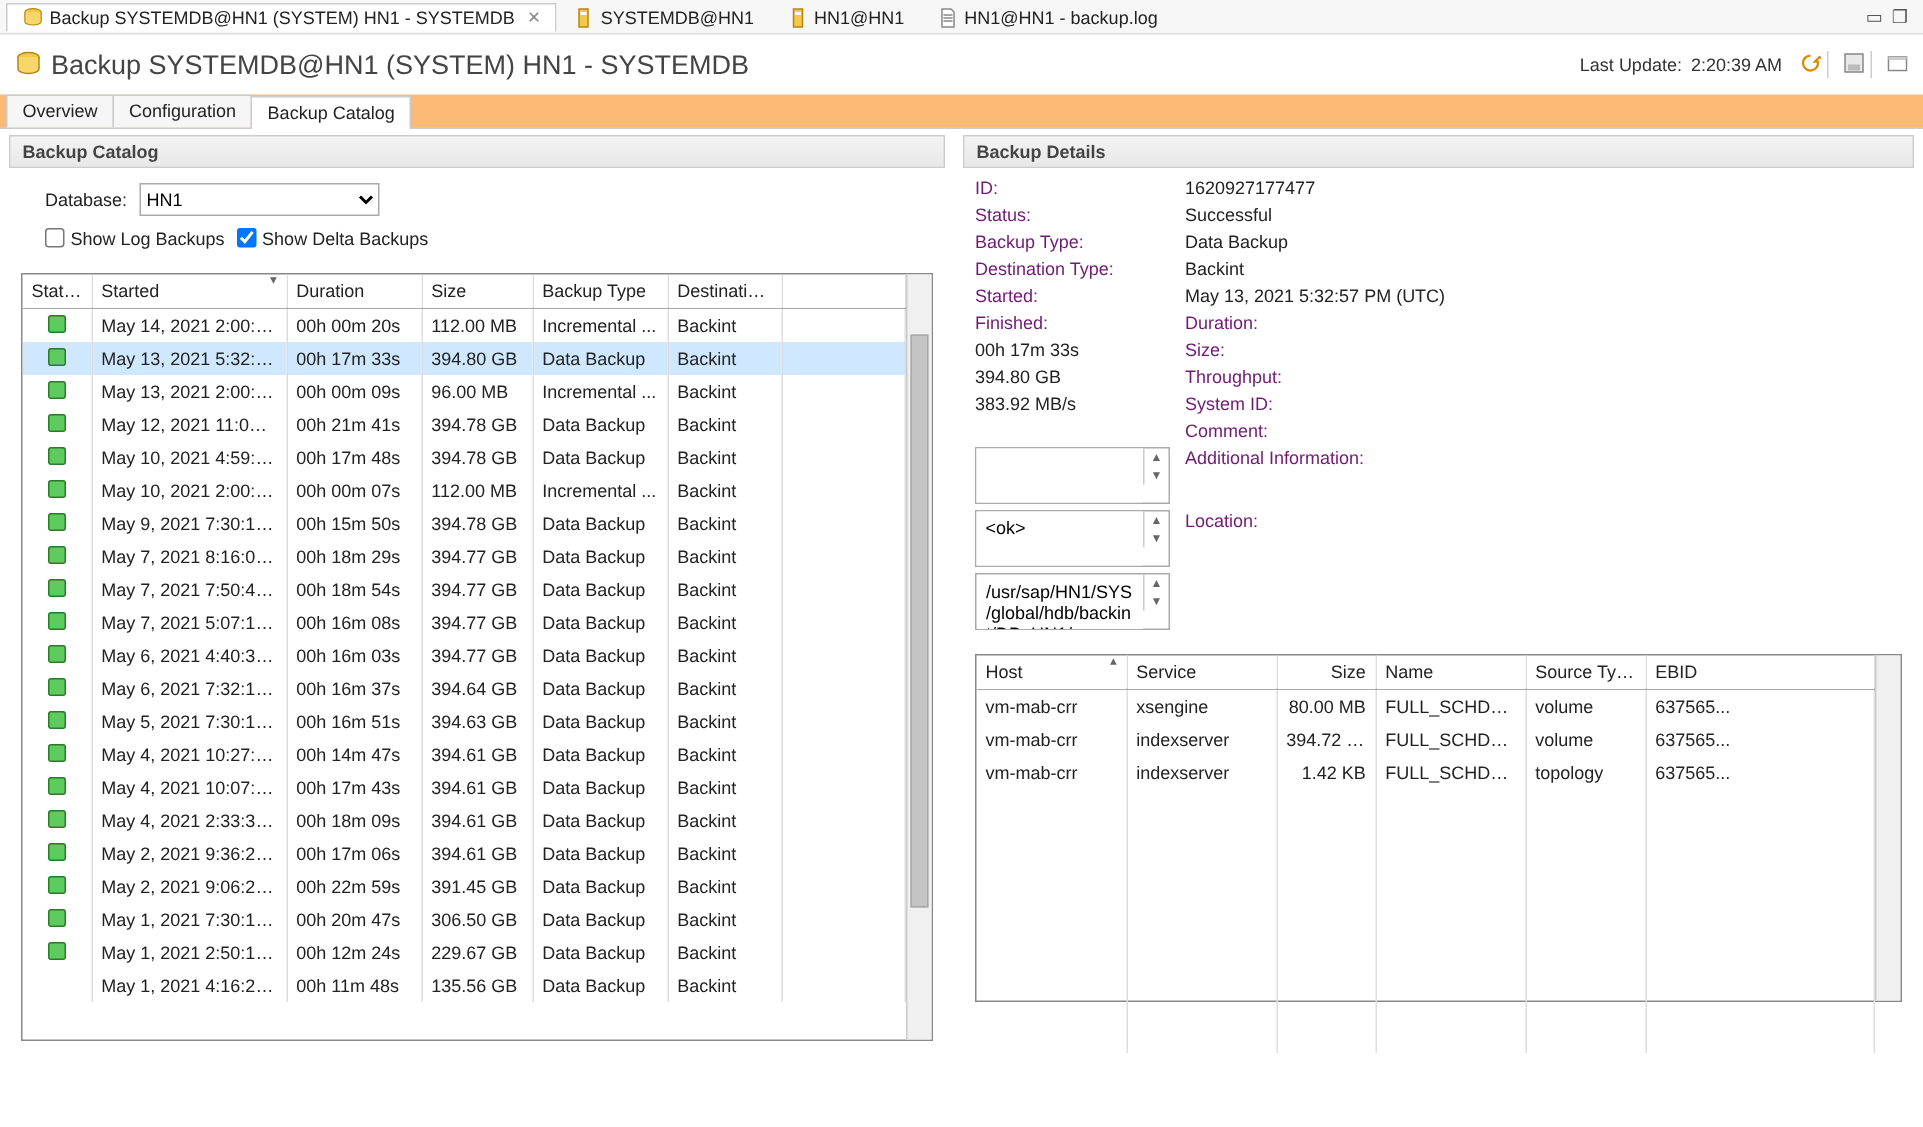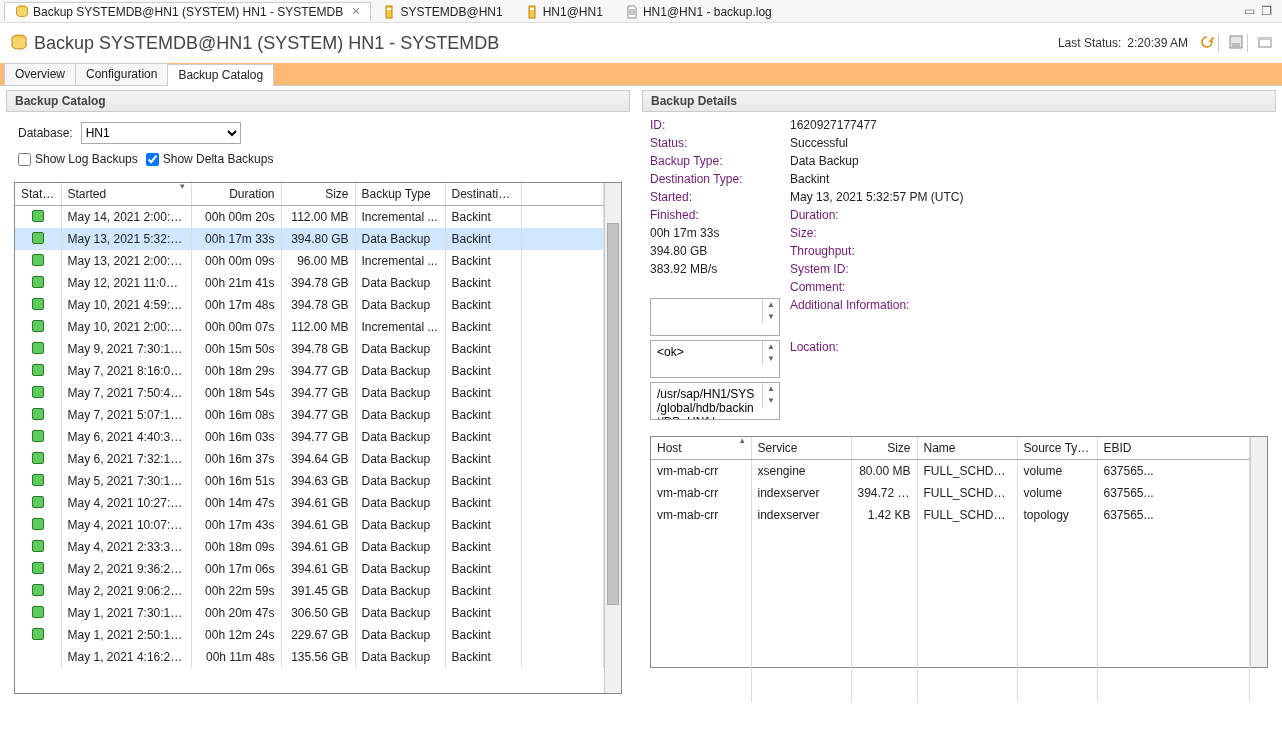--- a/index.html
+++ b/index.html
@@ -16,32 +16,32 @@
   .title-row .update{color:#333;margin-right:6px}
   .title-row .tool{margin-left:6px;color:#666}
   .divider-v{width:1px;height:18px;background:#ccc;margin:0 4px}
   .sub-tabs{display:flex;height:22px;background:#fdba74;padding-left:4px;border-bottom:1px solid #ccc}
   .sub-tab{padding:3px 10px;border:1px solid #ccc;background:#f6f6f6;border-bottom:none;margin-right:-1px;font-size:12px}
   .sub-tab.active{background:#fff;position:relative;top:1px}
   .body{display:flex;height:calc(751px - 22px - 40px - 22px)}
   .panel{flex:1;min-width:0}
   .panel.left{flex:0 0 636px}
   .panel-header{background:linear-gradient(#f4f4f4,#e8e8e8);border:1px solid #ccc;margin:4px 6px 0 6px;padding:3px 8px;font-weight:600;color:#444}
-  .left-controls{padding:10px 14px 4px 18px}
+  .left-controls{padding:10px 14px 4px 30px}
   .row{display:flex;align-items:center;gap:8px;margin-bottom:8px}
   select{height:22px;border:1px solid #aaa;background:#fff;font-size:12px;width:160px}
-  .chk{display:flex;align-items:flex-end;gap:4px}
+  .chk{display:flex;align-items:flex-start;gap:4px}
   .chk input{margin:0}
   .table-wrap{margin:4px 14px 6px 14px;border:1px solid #888;display:flex}
   .table-inner{flex:1;min-width:0}
   table{border-collapse:collapse;width:100%;table-layout:fixed}
   .catalog th,.catalog td{border-right:1px solid #ddd;padding:2px 6px;height:18px;white-space:nowrap;overflow:hidden;text-overflow:ellipsis;font-size:12px}
   .catalog th{background:#fff;border-bottom:1px solid #aaa;text-align:left;font-weight:400;position:relative}
   .catalog th .sort{position:absolute;right:6px;top:-2px;font-size:9px;color:#666}
-  .catalog th.r,.catalog td.r{text-align:right}
+  .catalog th.r,.catalog td.r{text-align:left}
   .catalog tr.sel td{background:#cfe8ff}
   .status-dot{width:10px;height:10px;border:1px solid #2a7a2a;background:#5ecb5e;display:inline-block;border-radius:2px}
   .vscroll{width:16px;background:#f0f0f0;border-left:1px solid #ccc;position:relative}
   .vscroll .thumb{position:absolute;left:2px;right:2px;background:#c4c4c4;border:1px solid #a8a8a8}
   .details{padding:6px 14px}
   .kv{display:grid;grid-template-columns:130px 1fr;row-gap:4px;column-gap:10px;align-items:start}
   .kv .k{color:#701a75}
   .txtbox{display:flex;align-items:flex-start;border:1px solid #aaa;background:#fff;min-height:28px}
   .txtbox .ta{flex:1;min-width:0;padding:4px 6px;font-family:inherit;font-size:12px;border:none;outline:none;resize:none;height:28px}
   .txtbox .spin{width:16px;display:flex;flex-direction:column;border-left:1px solid #ccc}
@@ -101,21 +101,21 @@
 
 <div class="title-row">
   <span class="icon">
     <svg width="18" height="18" viewBox="0 0 18 18">
         <ellipse cx="9" cy="4" rx="7" ry="3" fill="#f2c94c" stroke="#b8860b"></ellipse>
         <path d="M2 4v8c0 1.6 3.1 3 7 3s7-1.4 7-3V4" fill="#f7d66b" stroke="#b8860b"></path>
       </svg>
   </span>
   <span class="title">Backup SYSTEMDB@HN1 (SYSTEM) HN1 - SYSTEMDB</span>
   <span class="spacer"></span>
-  <span class="update">Last Status:</span>
+  <span class="update">Last Update:</span>
   <span class="update">2:20:39 AM</span>
   <span class="tool"><svg width="14" height="14" viewBox="0 0 14 14">
         <path d="M7 2a5 5 0 104.9 4H10l3-3 1 1" fill="none" stroke="#d98c00" stroke-width="1.5"></path>
       </svg></span>
   <span class="divider-v"></span>
   <span class="tool"><svg width="14" height="14" viewBox="0 0 14 14">
         <rect x="1" y="1" width="12" height="12" fill="#e8e8e8" stroke="#888"></rect>
         <rect x="3" y="8" width="8" height="4" fill="#bbb"></rect>
       </svg></span>
   <span class="divider-v"></span>

